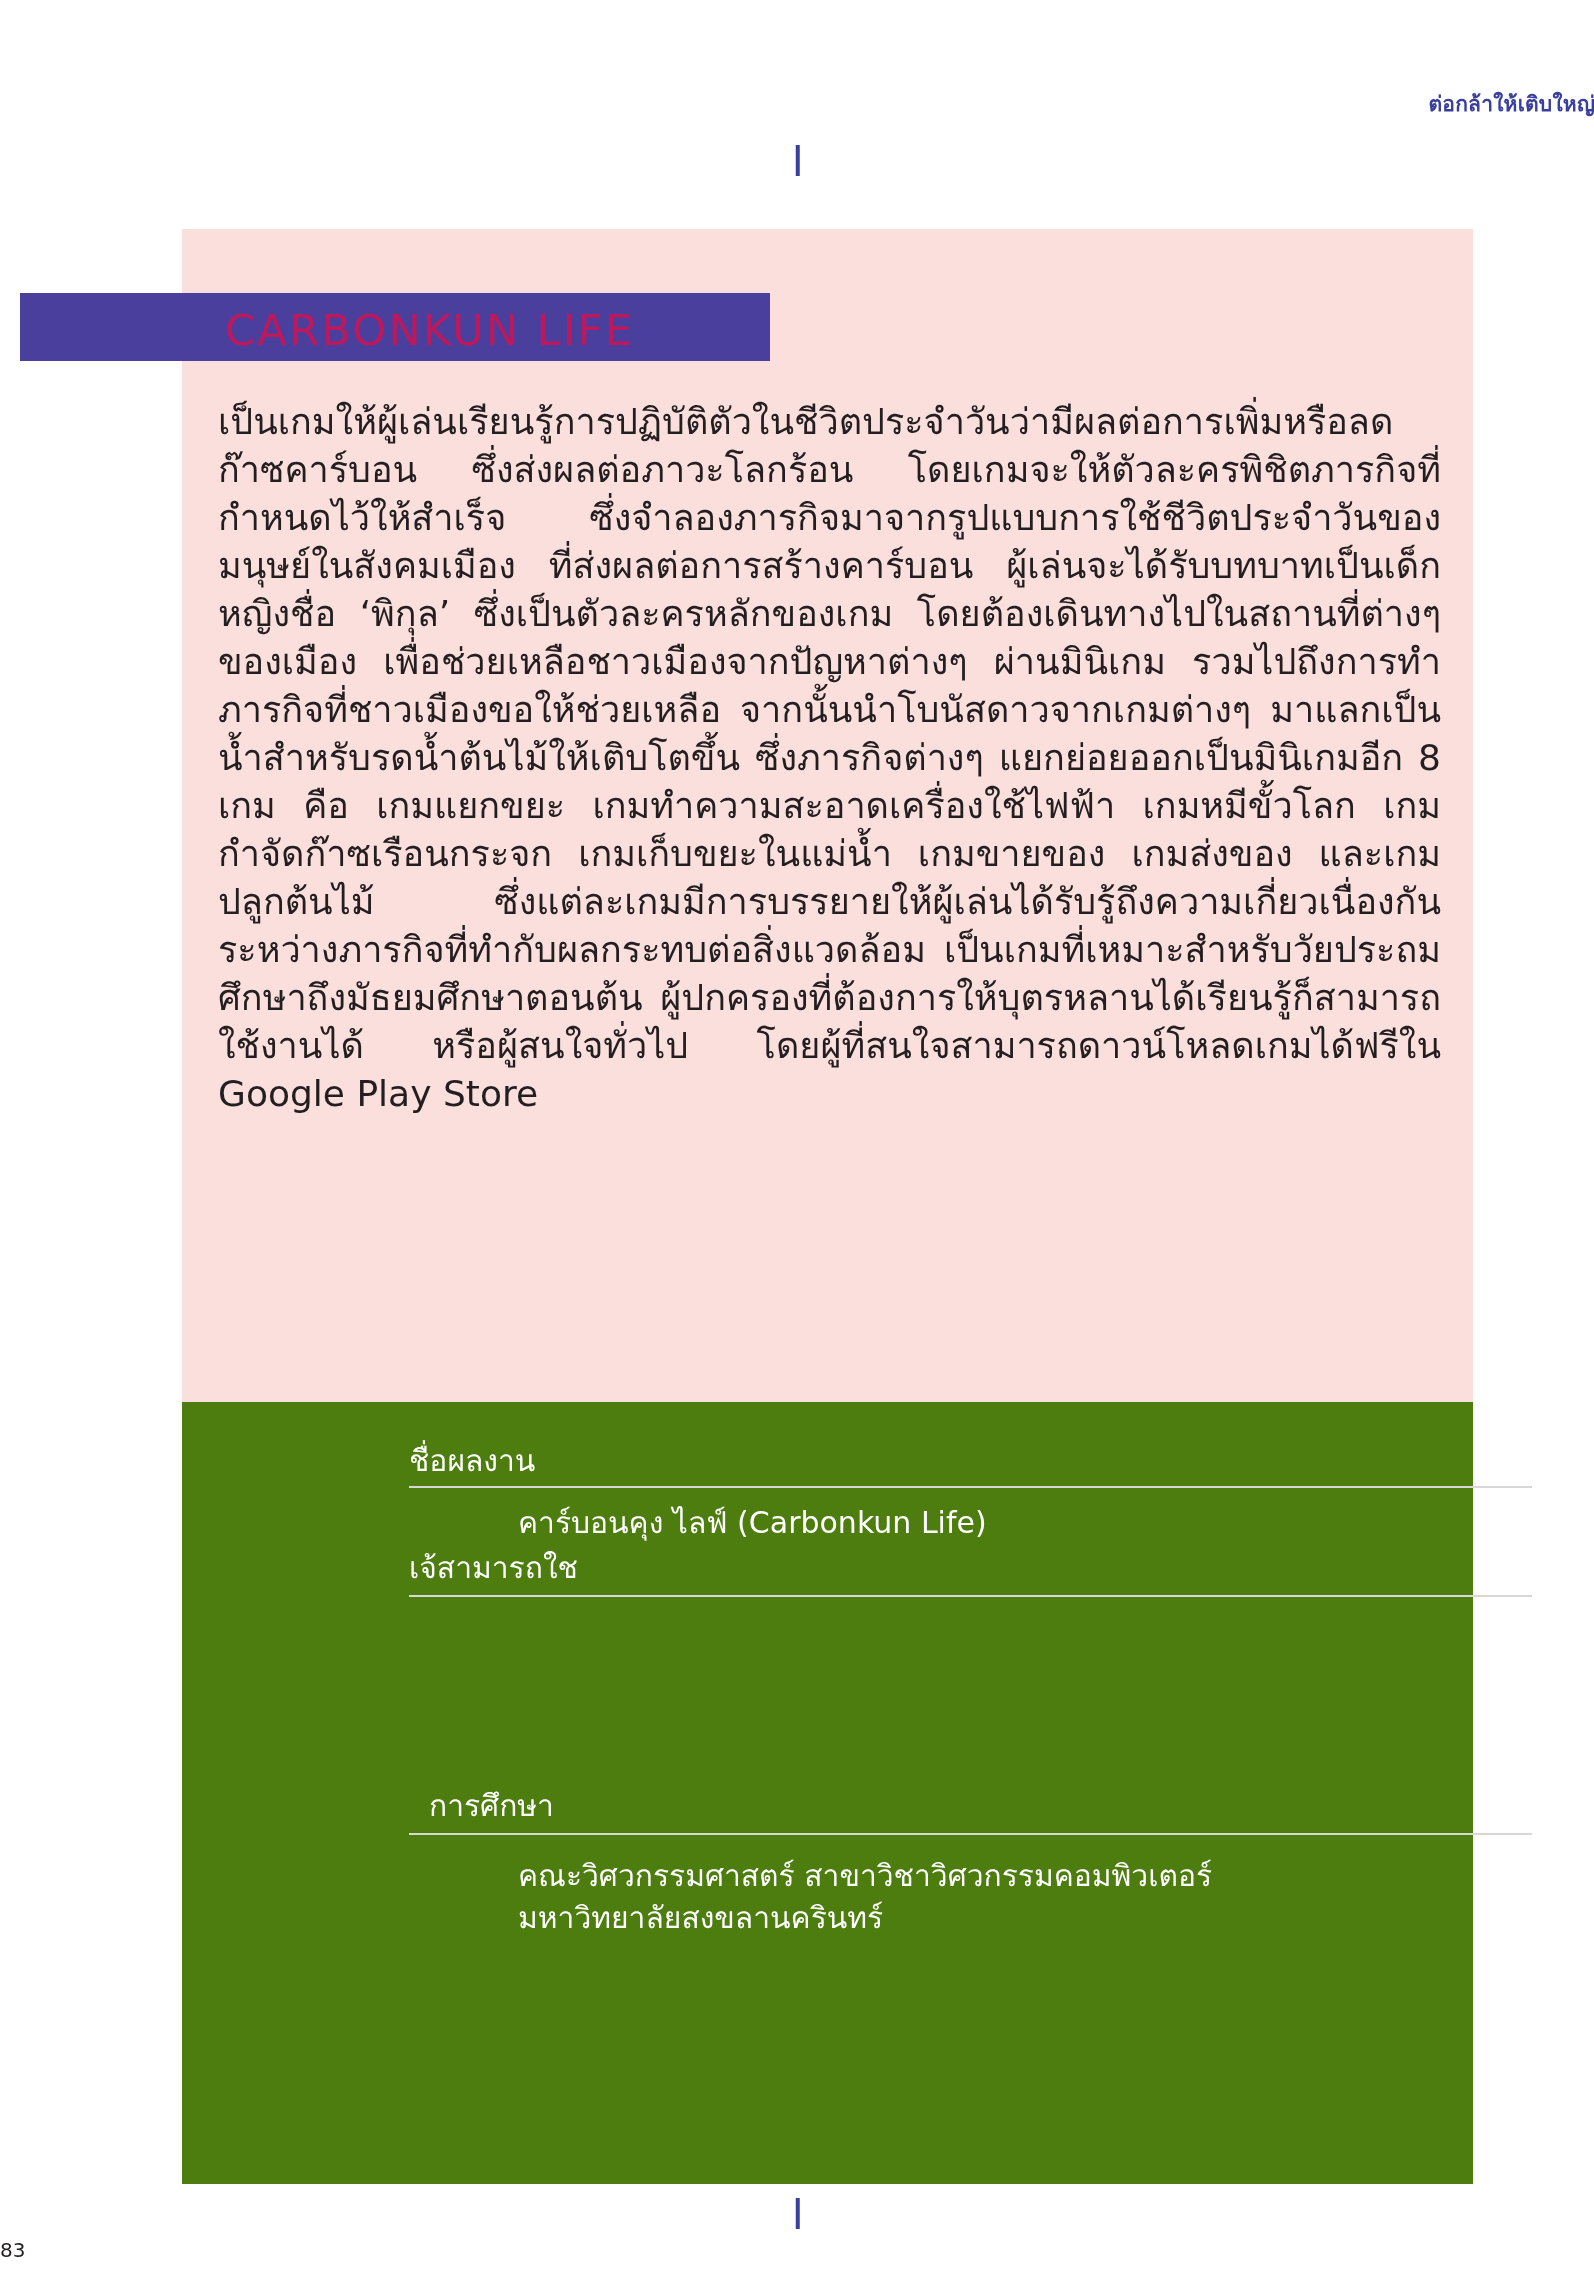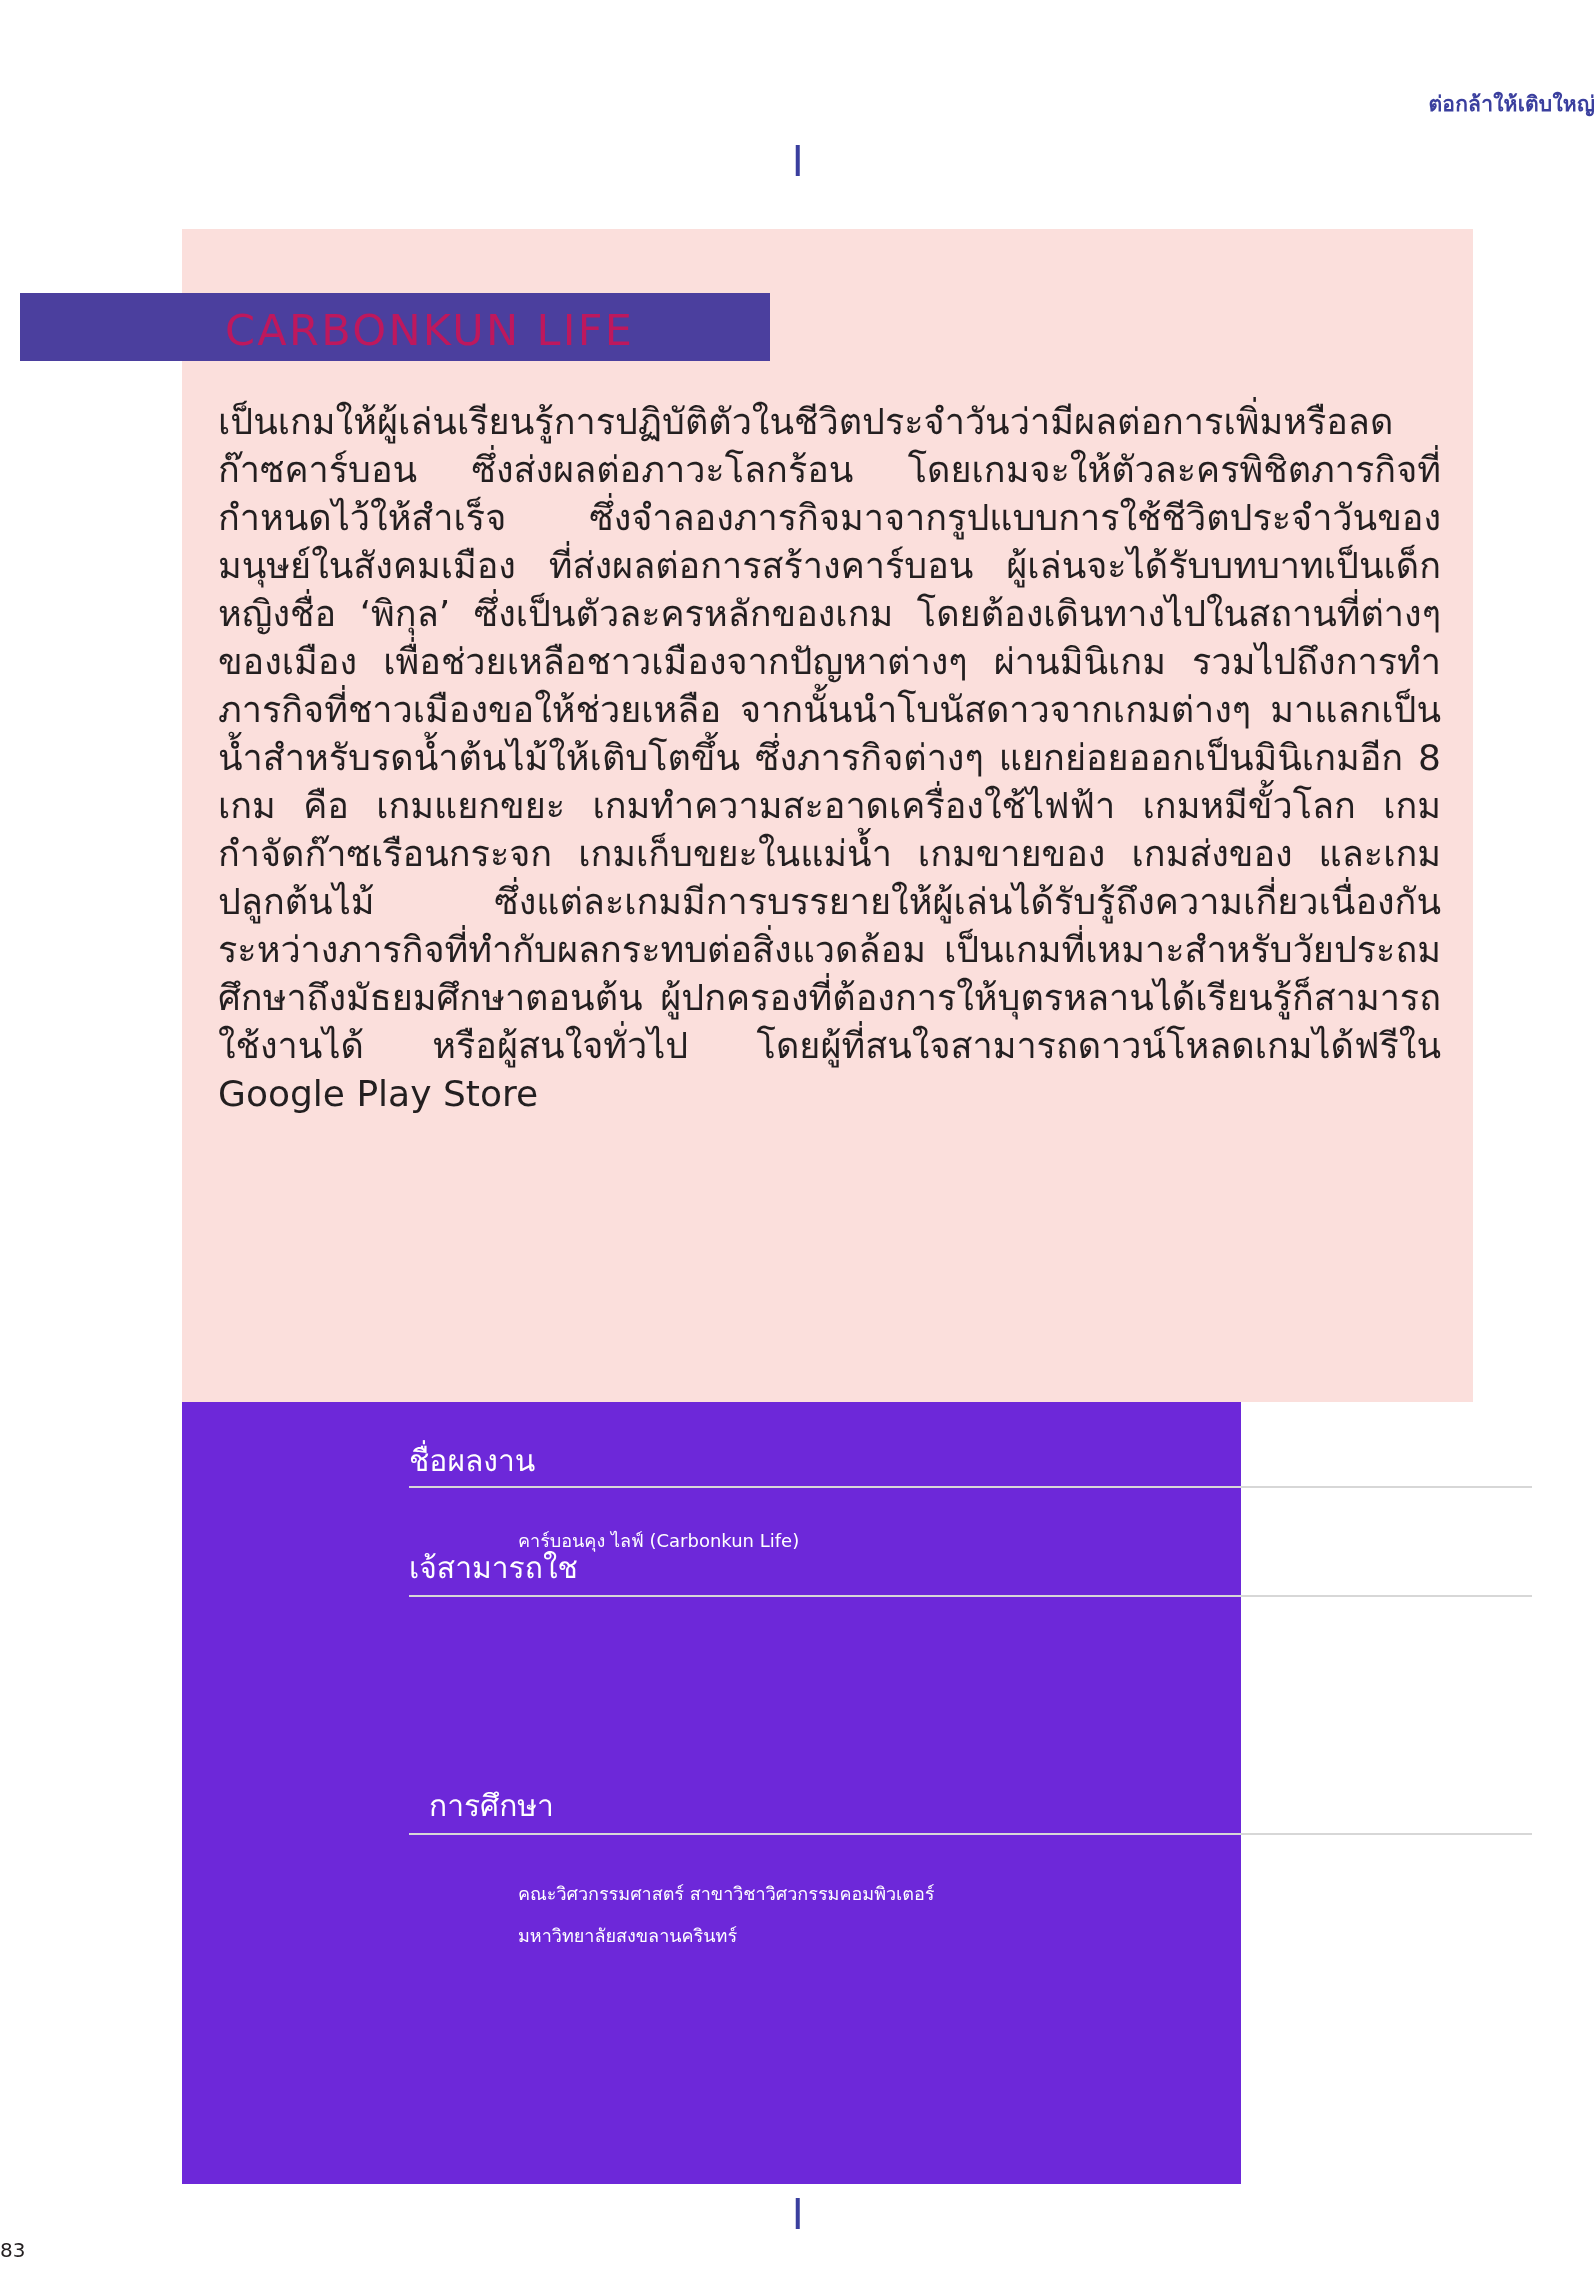--- a/index.html
+++ b/index.html
@@ -79,43 +79,42 @@
     text-align: justify;
     text-justify: inter-word;
     font-family: "DejaVu Sans", "Liberation Sans", sans-serif;
   }
 
   
   .dark-panel {
     position: absolute;
     left: 182px;
     top: 1402px;
-    width: 1059px;
+    width: 1291px;
     height: 782px;
-    background: #6d28d9;
+    background: #4d7c0f;
     color: #ffffff;
   }
   .field-label {
     position: absolute;
     font-size: 30px;
     color: #ffffff;
     white-space: nowrap;
   }
   .field-rule {
     position: absolute;
     height: 1.8px;
     background: #d7d7d7;
   }
   .field-value {
     position: absolute;
-    font-size: 18px;
+    font-size: 30px;
     line-height: 42px;
     color: #ffffff;
     white-space: pre-line;
-    margin-top: 18px;
   }
 
   
   .lbl-1 { left: 227px; top: 35px; }
   .rule-1 { left: 227px; top: 84px; width: 1123px; }
   .val-1 { left: 336px; top: 100px; }
 
   .lbl-2 { left: 227px; top: 142px; }
   .rule-2 { left: 227px; top: 193px; width: 1123px; }
   .val-2 { left: 336px; top: 216px; }

